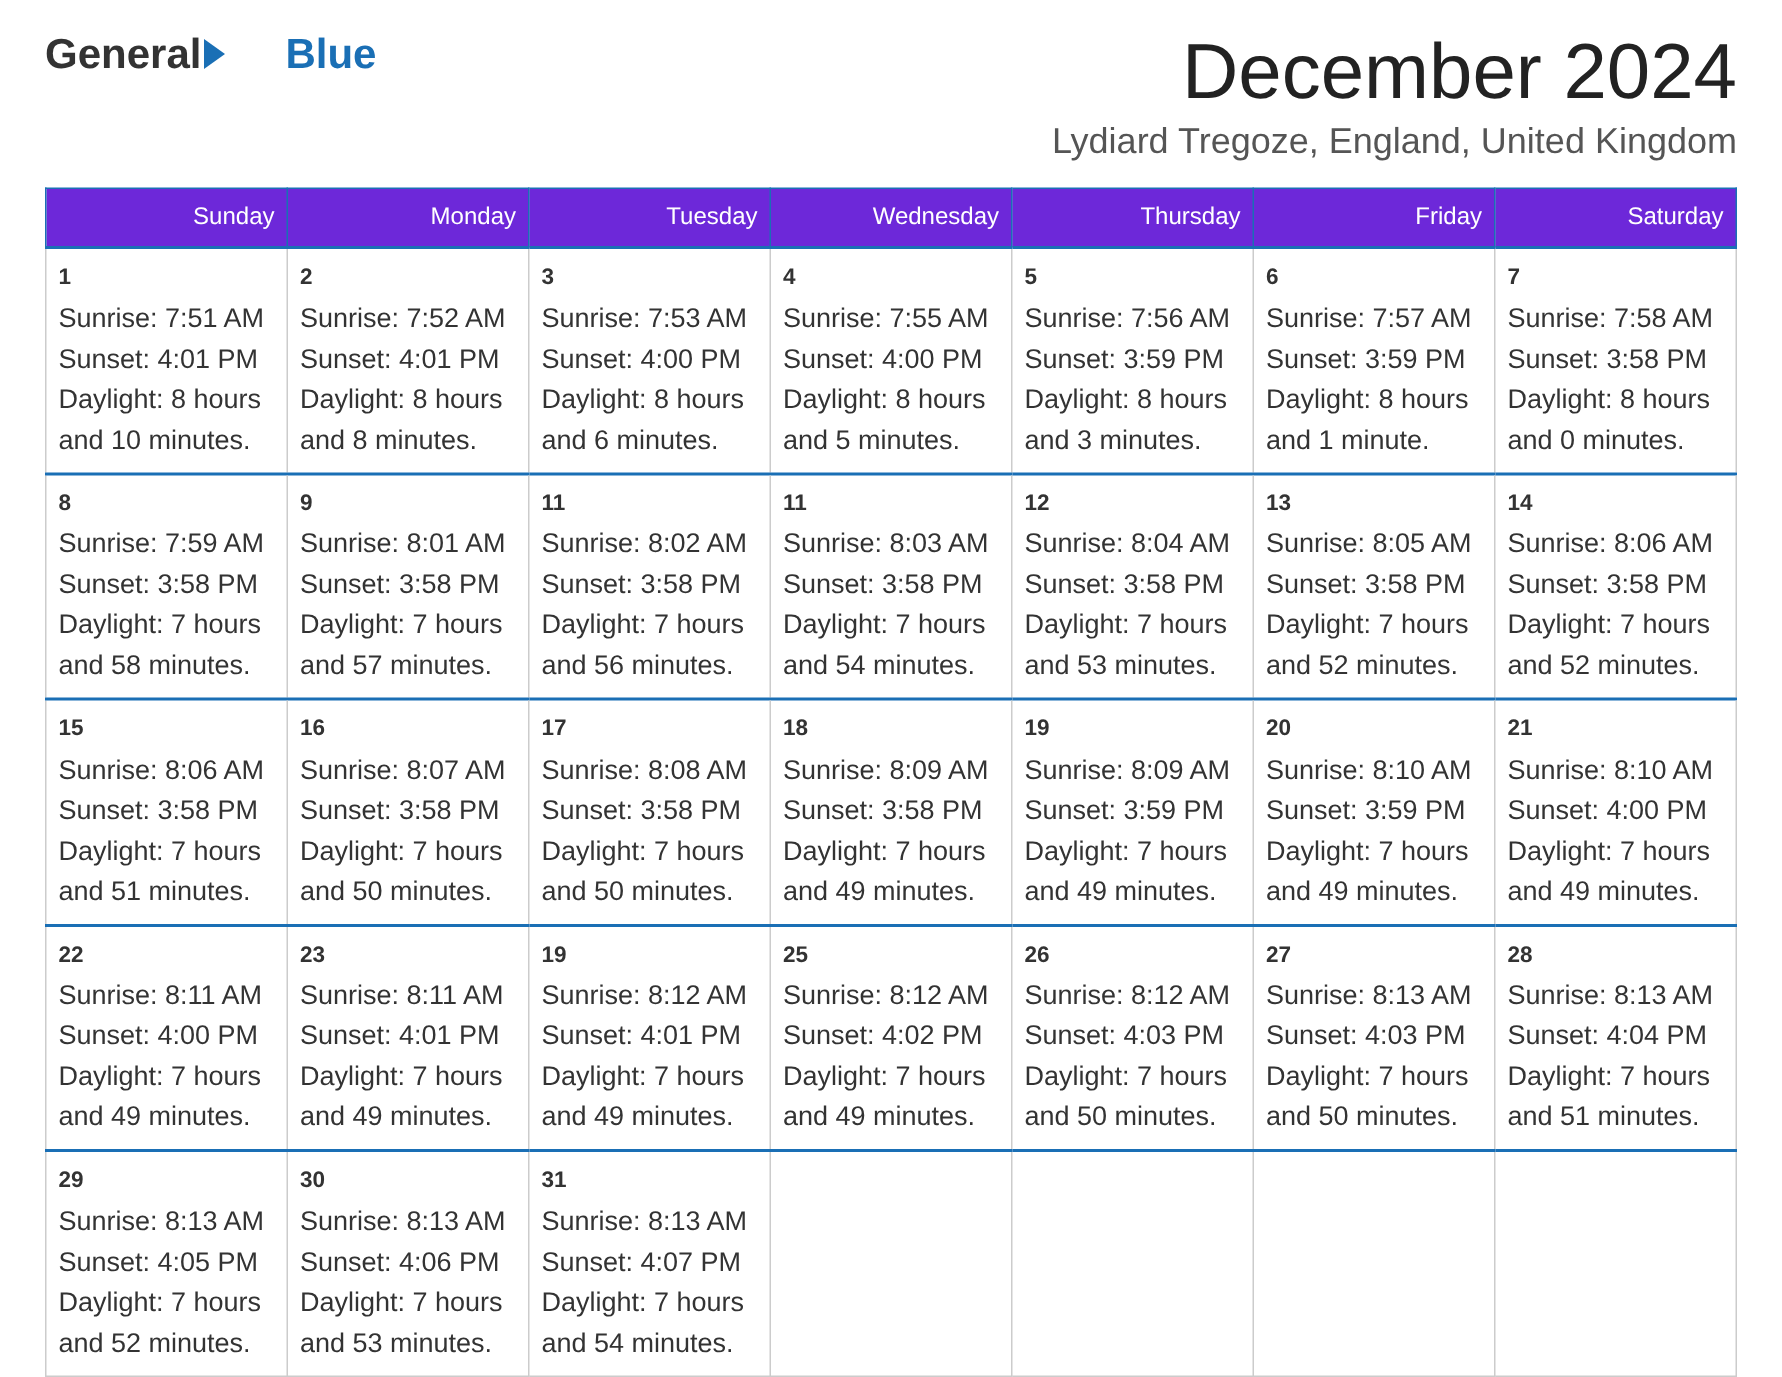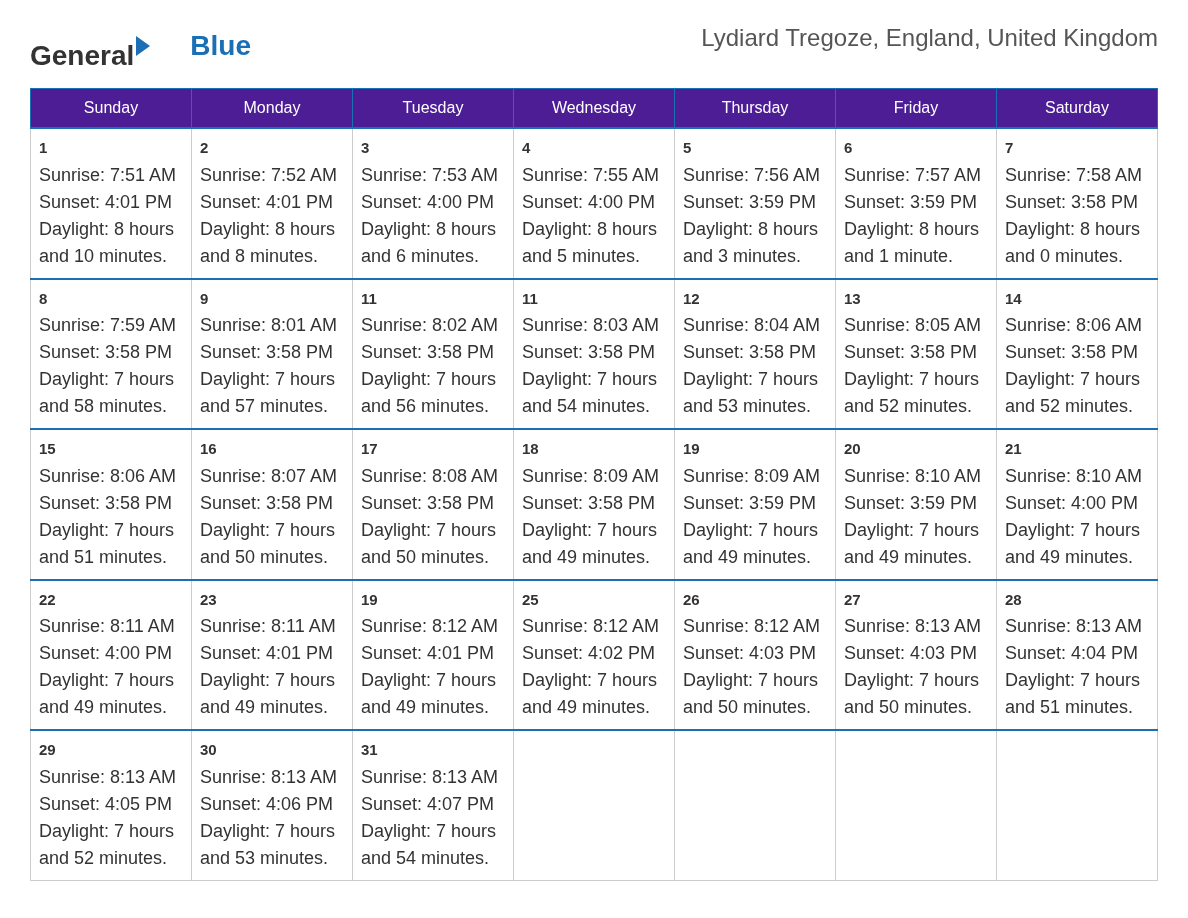--- a/index.html
+++ b/index.html
@@ -22,21 +22,20 @@
       align-items: flex-start;
     }
     .logo-text {
       display: flex;
       align-items: center;
     }
     .logo-general {
       font-size: 28px;
       font-weight: bold;
       color: #333;
-      margin-top: 20px;
     }
     .logo-blue-part {
       display: flex;
       align-items: center;
       gap: 36px;
     }
     .logo-arrow {
       width: 0;
       height: 0;
       border-left: 14px solid #1a6fb5;
@@ -63,24 +62,24 @@
       font-size: 24px;
       color: #555;
       margin-top: 4px;
     }
     table {
       width: 100%;
       border-collapse: collapse;
       font-size: 13px;
     }
     thead tr th {
-      background-color: #4c1d95;
+      background-color: #6d28d9;
       color: #fff;
       padding: 10px 8px;
-      text-align: center;
+      text-align: right;
       font-size: 16px;
       font-weight: normal;
       border: 1px solid #1a6fb5;
     }
     tbody tr td {
       vertical-align: top;
       padding: 8px 8px;
       border: 1px solid #ccc;
       border-top: 2px solid #1a6fb5;
       width: 14.28%;
@@ -112,20 +111,21 @@
   <div class="logo">
     <div class="logo-text">
       <span class="logo-general">General</span>
       <div class="logo-blue-part">
         <div class="logo-arrow"></div>
         <span class="logo-blue-text">Blue</span>
       </div>
     </div>
   </div>
   <div class="title-section">
+    <div class="month-title">December 2024</div>
     <div class="location-title">Lydiard Tregoze, England, United Kingdom</div>
   </div>
 </div>
 
 <table>
   <thead>
     <tr>
     <th>Sunday</th>
         <th>Monday</th>
         <th>Tuesday</th>

